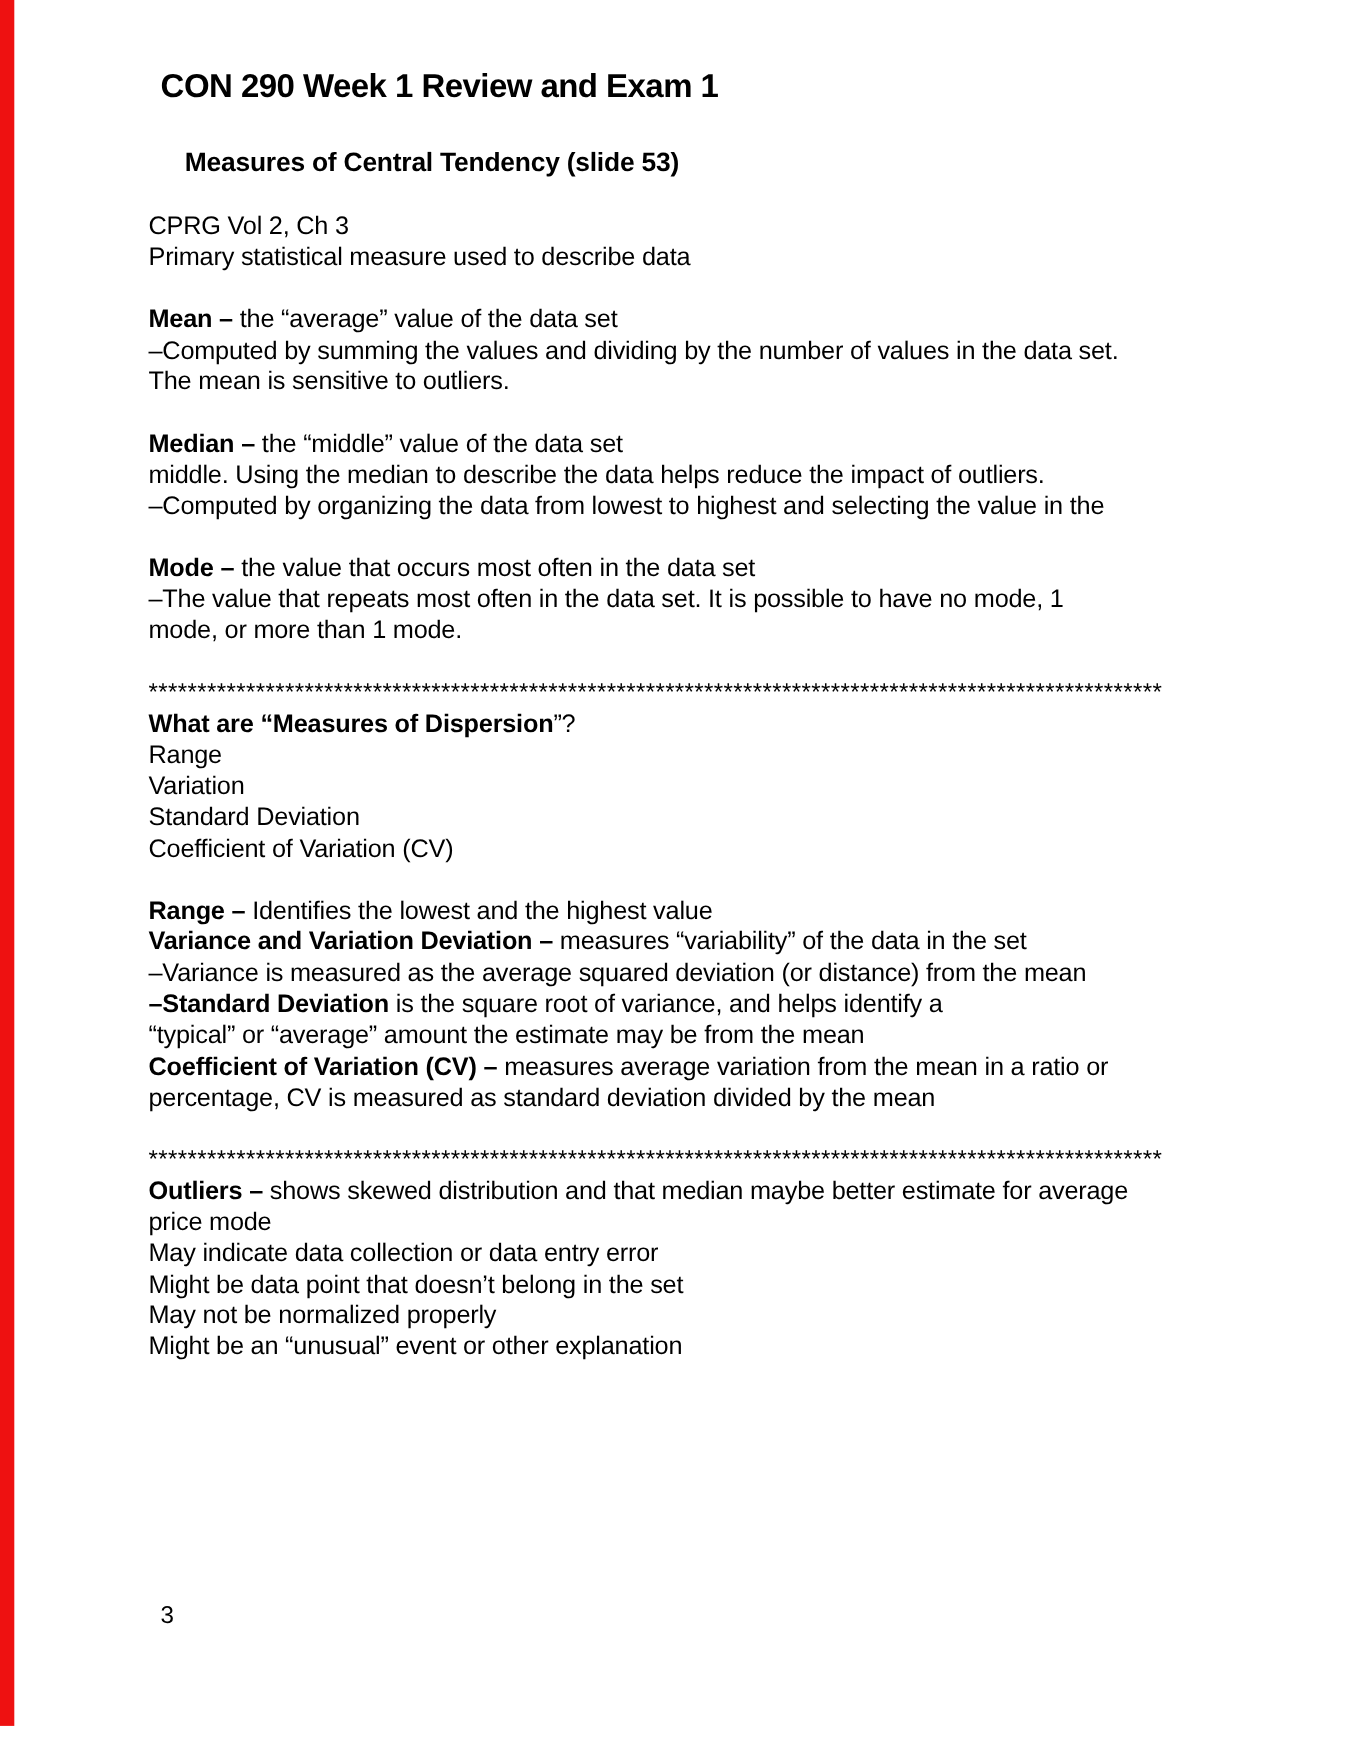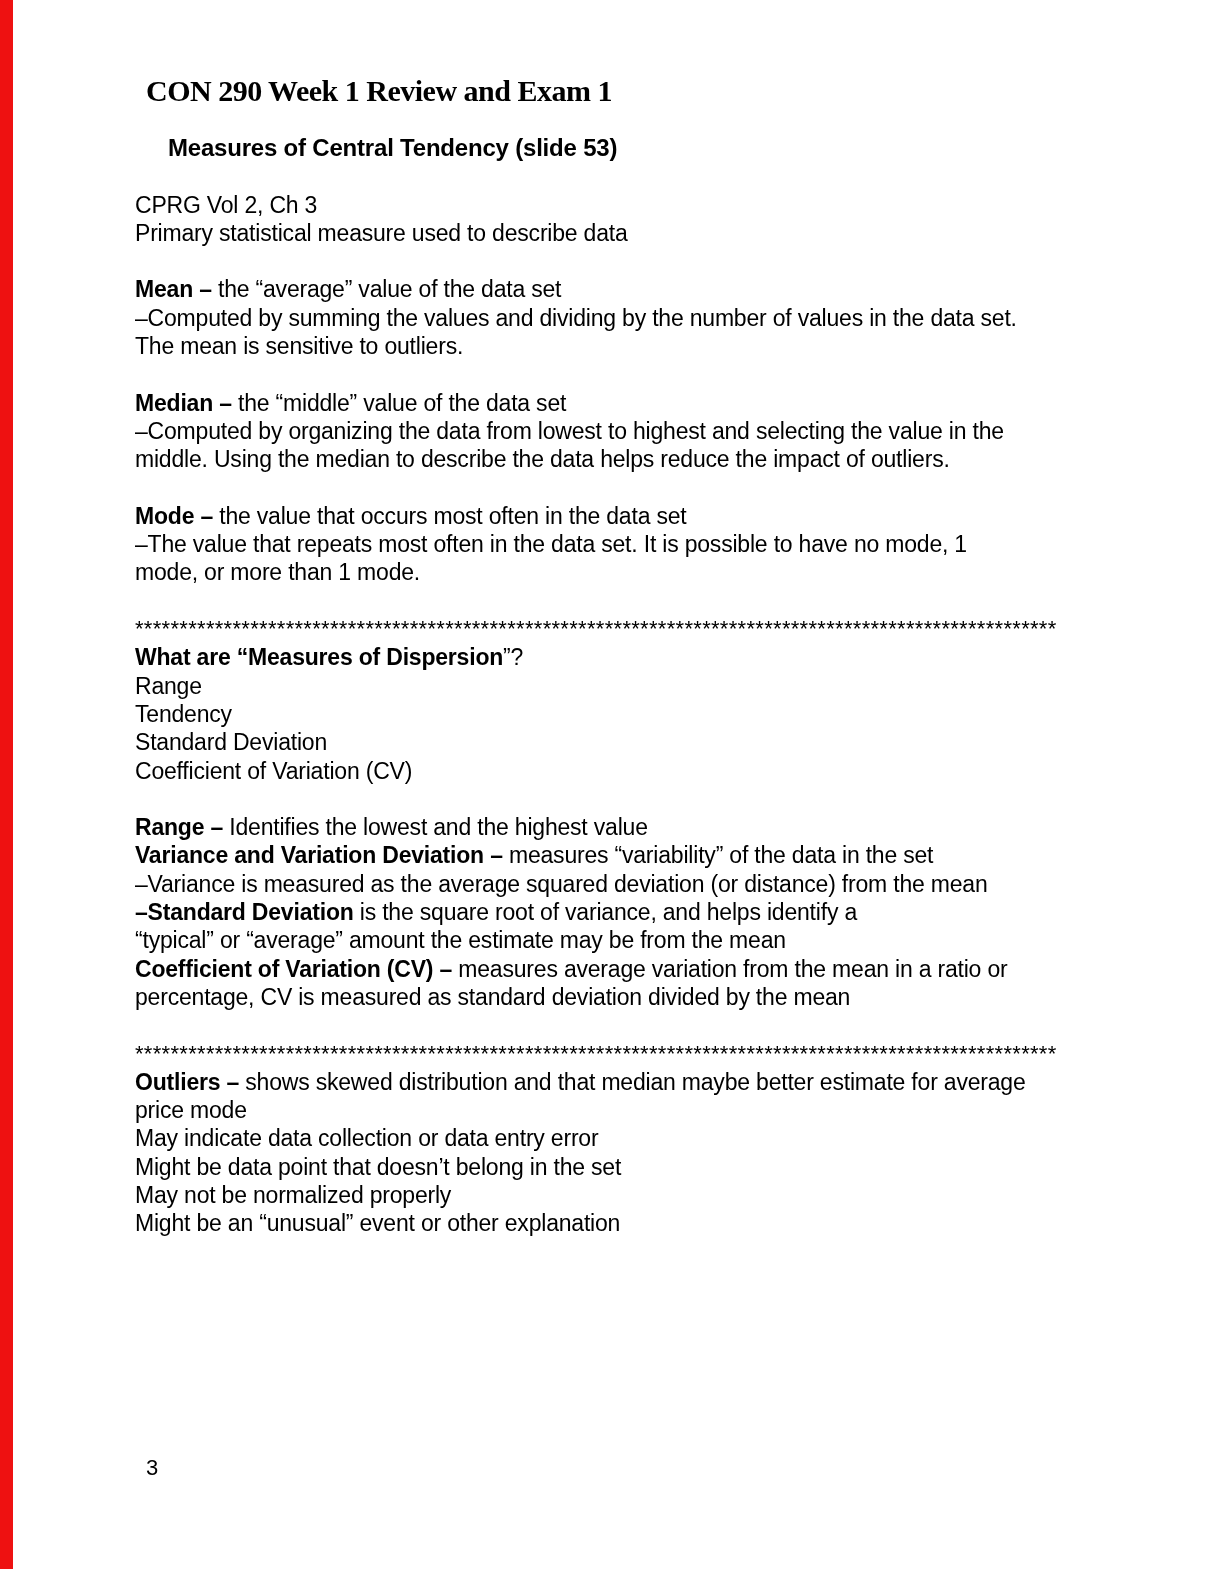--- a/index.html
+++ b/index.html
@@ -19,26 +19,25 @@
   .accent-bar {
     position: absolute;
     left: 0;
     top: 0;
     width: 13px;
     height: 1569px;
   }
   .doc-title {
     position: absolute;
     left: 146px;
-    top: 74px;
+    top: 62px;
     font-size: 30px;
     font-weight: 700;
     letter-spacing: -0.5px;
     white-space: nowrap;
-    font-family: Liberation Serif, serif;
   }
   .doc-body {
     position: absolute;
     left: 135px;
     top: 134px;
     width: 1010px;
   }
   .line {
     height: 28.3px;
     line-height: 28.3px;
@@ -74,31 +73,31 @@
       <div class="line heading"><span class="bold">Measures of Central Tendency (slide 53)</span></div>
       <div class="line">&nbsp;</div>
       <div class="line"><span>CPRG Vol 2, Ch 3</span></div>
       <div class="line"><span>Primary statistical measure used to describe data</span></div>
       <div class="line">&nbsp;</div>
       <div class="line"><span class="bold">Mean –</span><span> the “average” value of the data set</span></div>
       <div class="line"><span>–Computed by summing the values and dividing by the number of values in the data set.</span></div>
       <div class="line"><span>The mean is sensitive to outliers.</span></div>
       <div class="line">&nbsp;</div>
       <div class="line"><span class="bold">Median –</span><span> the “middle” value of the data set</span></div>
+      <div class="line"><span>middle. Using the median to describe the data helps reduce the impact of outliers.</span></div>
       <div class="line"><span>–Computed by organizing the data from lowest to highest and selecting the value in the</span></div>
-      <div class="line"><span>middle. Using the median to describe the data helps reduce the impact of outliers.</span></div>
       <div class="line">&nbsp;</div>
       <div class="line"><span class="bold">Mode –</span><span> the value that occurs most often in the data set</span></div>
       <div class="line"><span>–The value that repeats most often in the data set. It is possible to have no mode, 1</span></div>
       <div class="line"><span>mode, or more than 1 mode.</span></div>
       <div class="line">&nbsp;</div>
       <div class="line divider"><span>********************************************************************************************************</span></div>
       <div class="line"><span class="bold">What are “Measures of Dispersion</span><span>”?</span></div>
       <div class="line"><span>Range</span></div>
-      <div class="line"><span>Tendency</span></div>
+      <div class="line"><span>Variation</span></div>
       <div class="line"><span>Standard Deviation</span></div>
       <div class="line"><span>Coefficient of Variation (CV)</span></div>
       <div class="line">&nbsp;</div>
       <div class="line"><span class="bold">Range –</span><span> Identifies the lowest and the highest value</span></div>
       <div class="line"><span class="bold">Variance and Variation Deviation –</span><span> measures “variability” of the data in the set</span></div>
       <div class="line"><span>–Variance is measured as the average squared deviation (or distance) from the mean</span></div>
       <div class="line"><span class="bold">–Standard Deviation</span><span> is the square root of variance, and helps identify a</span></div>
       <div class="line"><span>“typical” or “average” amount the estimate may be from the mean</span></div>
       <div class="line"><span class="bold">Coefficient of Variation (CV) –</span><span> measures average variation from the mean in a ratio or</span></div>
       <div class="line"><span>percentage, CV is measured as standard deviation divided by the mean</span></div>

